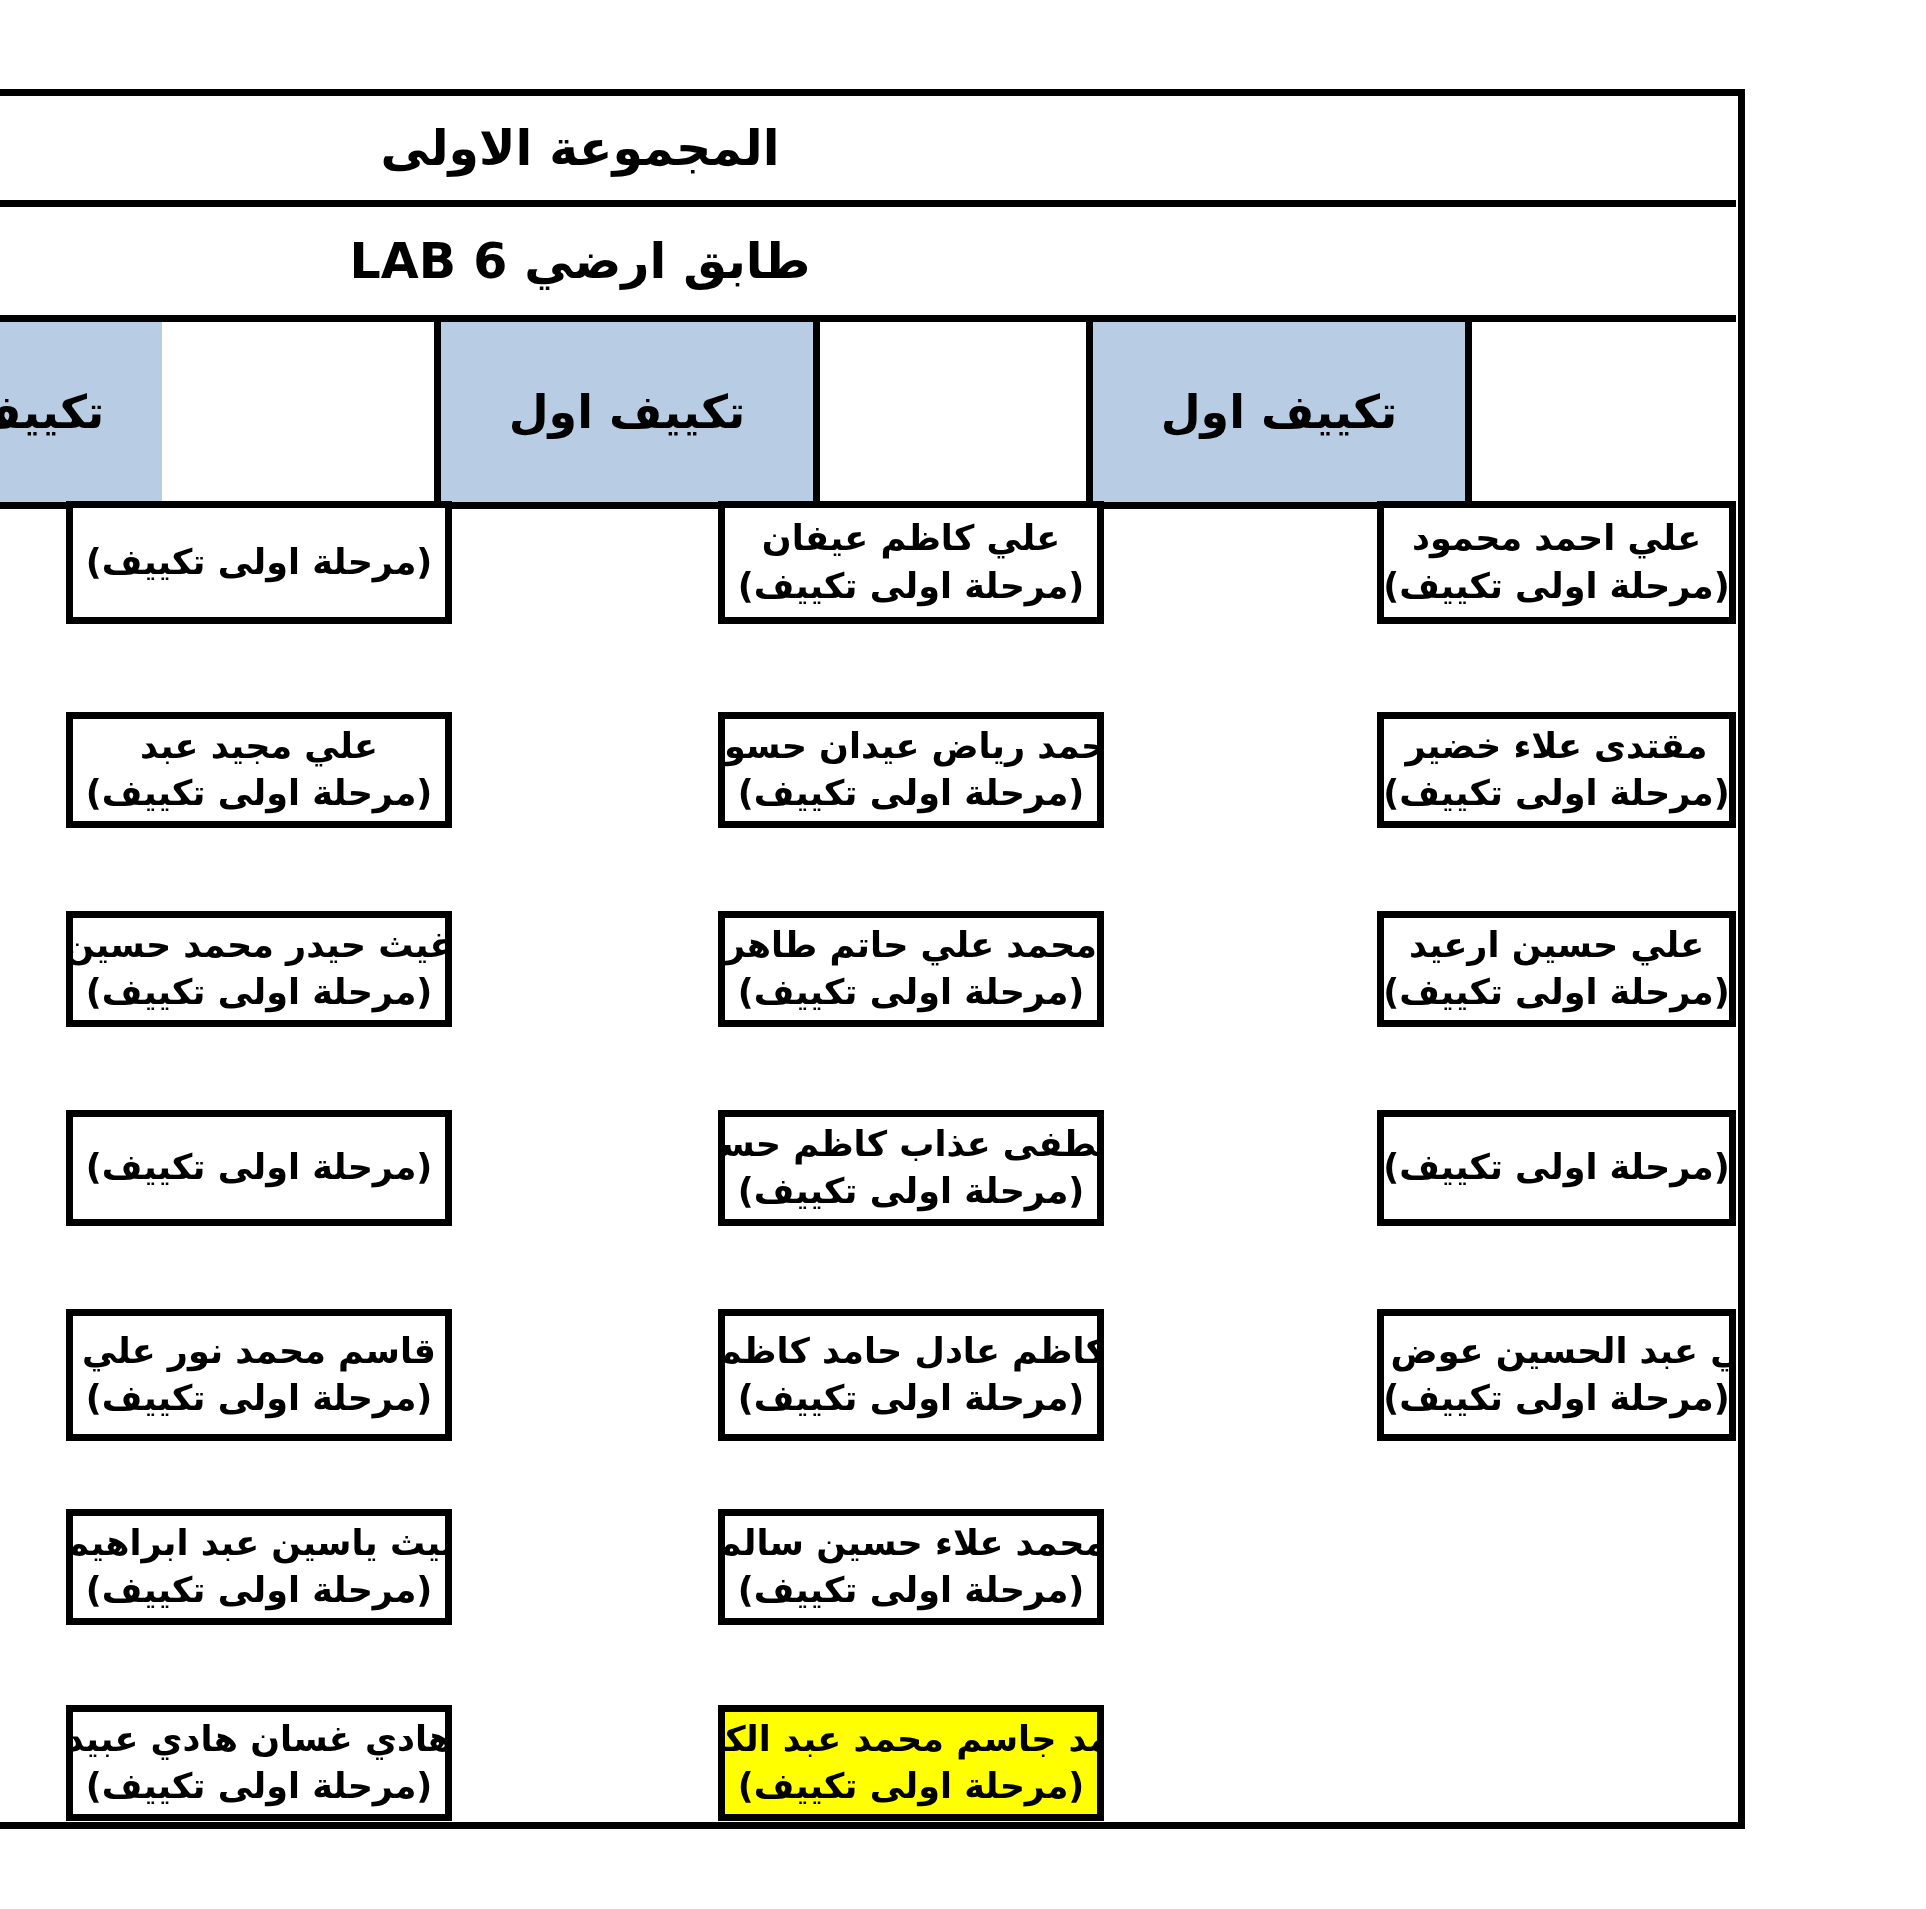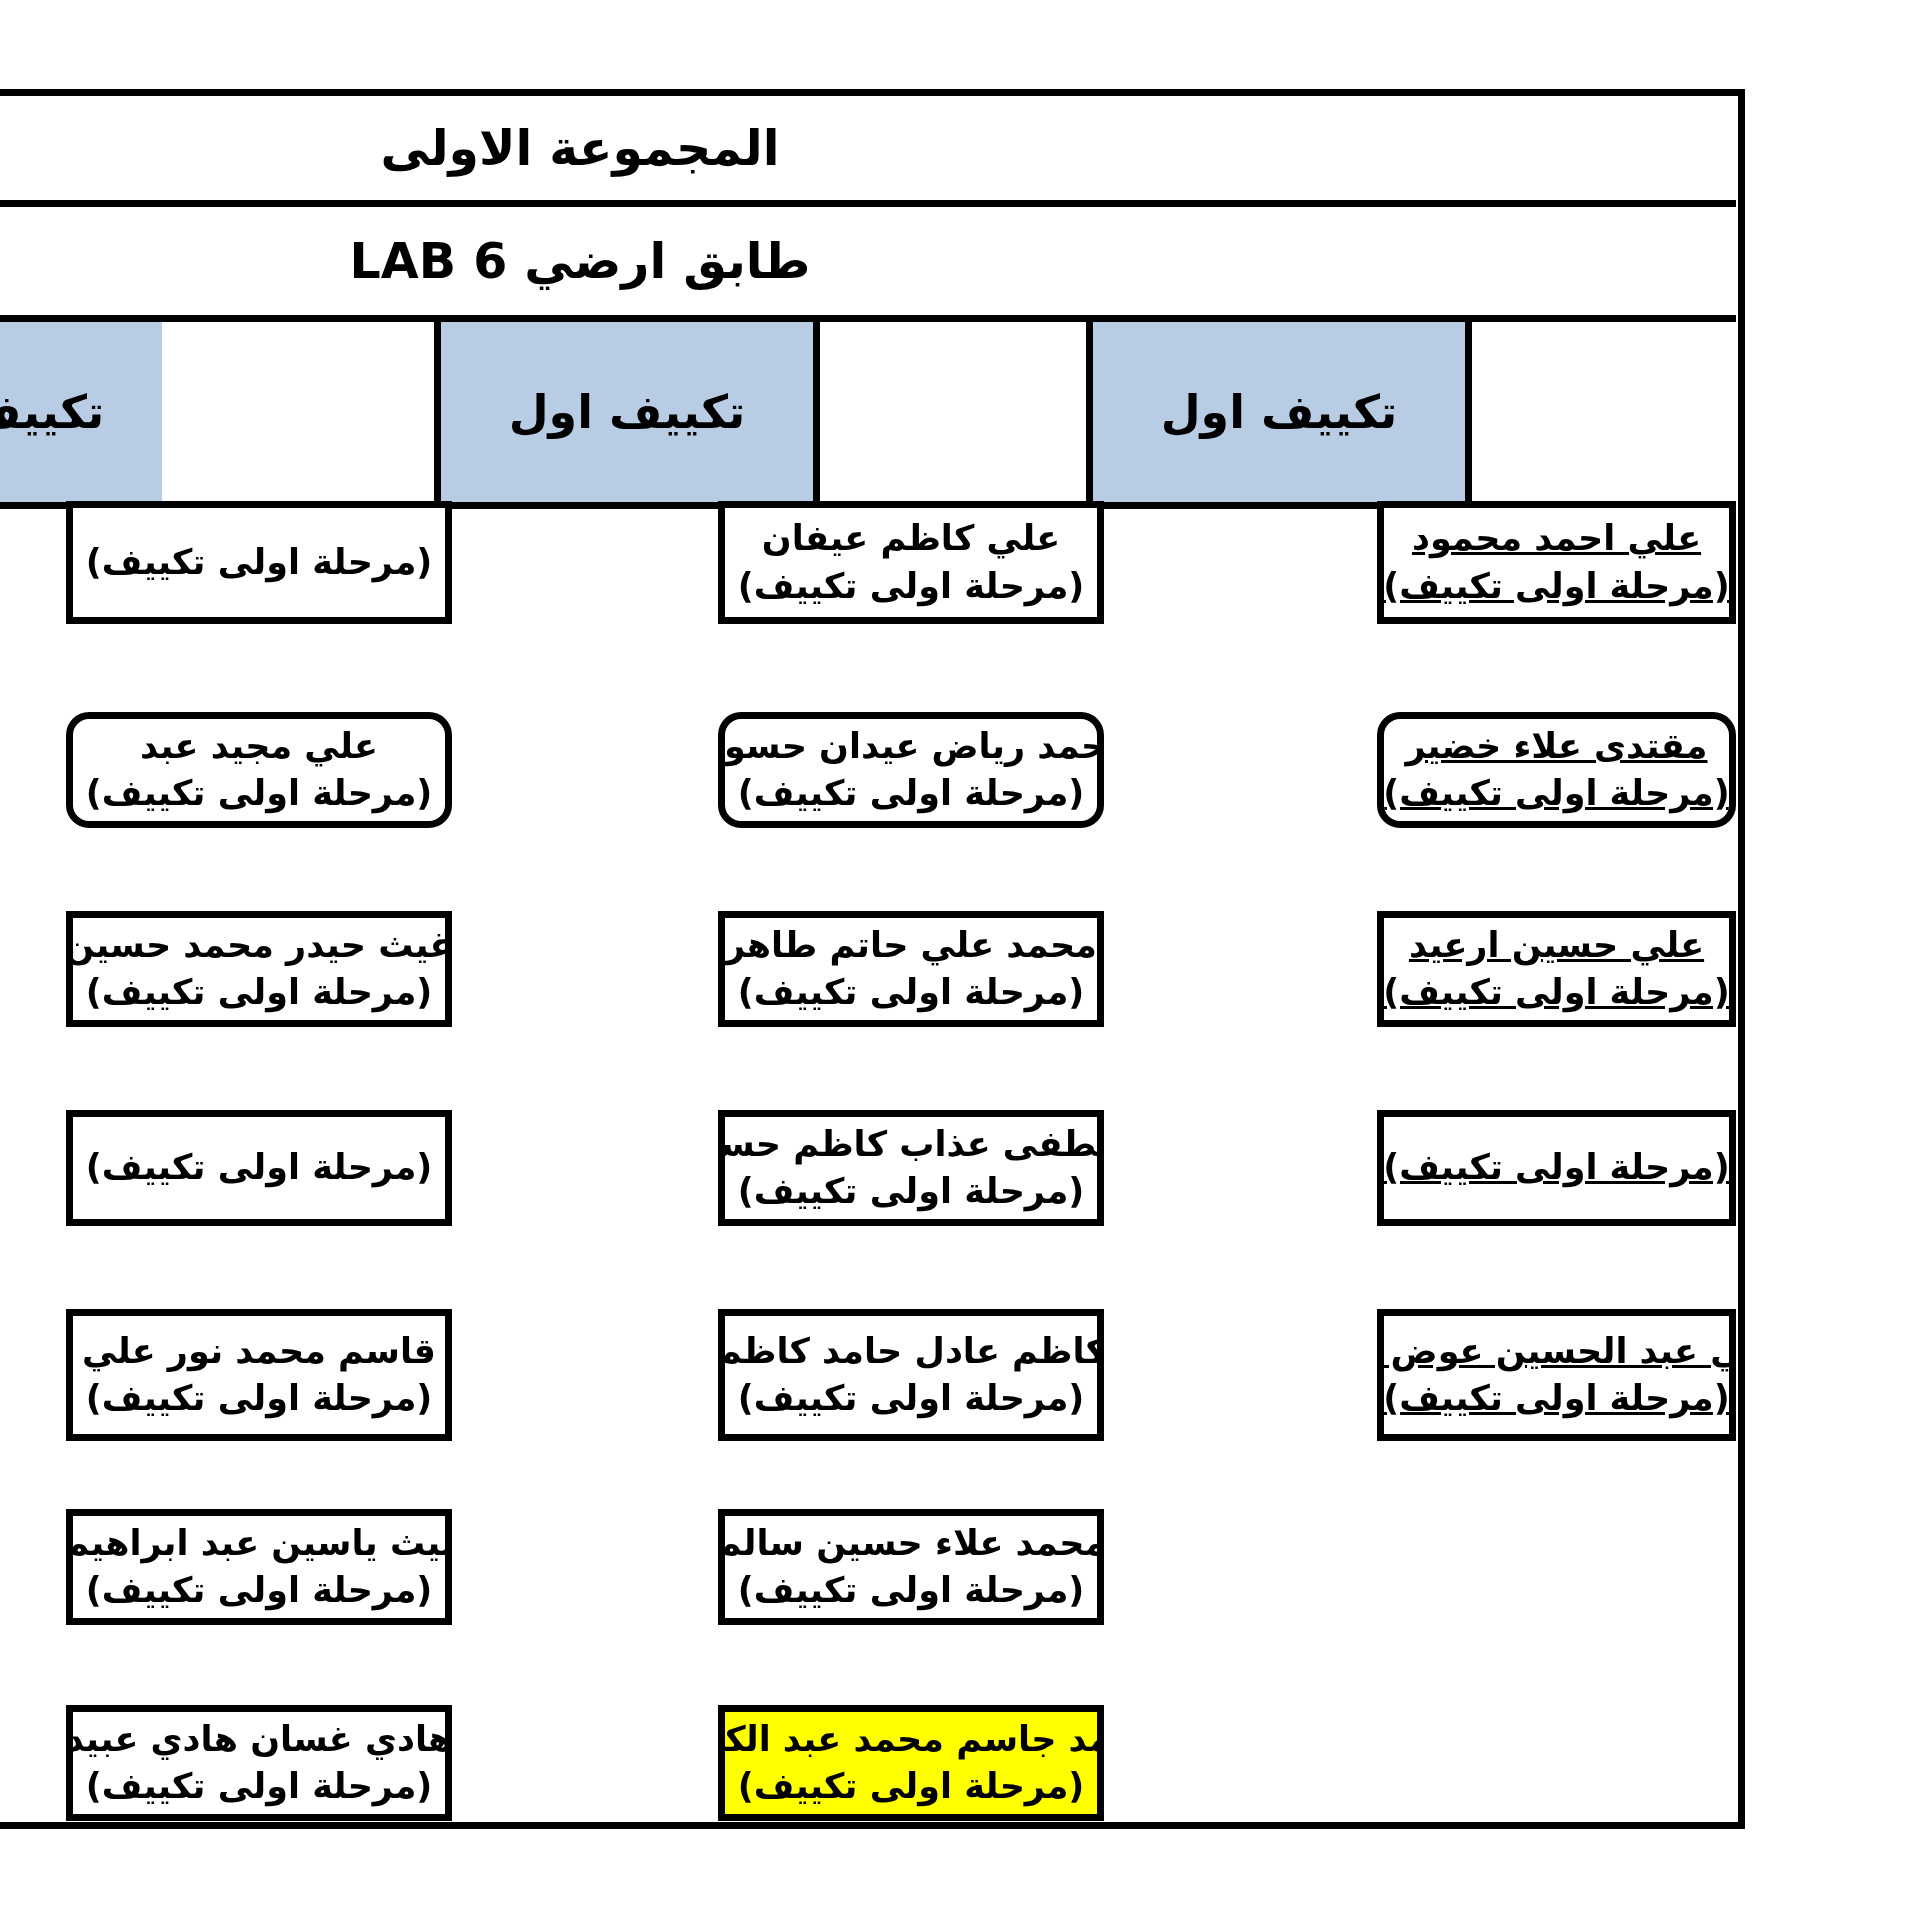--- a/index.html
+++ b/index.html
@@ -85,27 +85,27 @@
     justify-content: center;
     text-align: center;
     font-weight: bold;
     font-size: 35px;
     line-height: 1.35;
     overflow: hidden;
   }
   .box.highlight { background: var(--highlight-bg, #ffff00); }
 
   
-  .colA { left: 1953px; width: 359px; text-decoration: underline; }   
+  .colA { left: 1953px; width: 359px; }   
   .colB { left: 1294px; width: 386px; }  
   .colC { left: 642px; width: 386px; }  
 
   
   .r1 { top: 405px; height: 123px; }
-  .r2 { top: 616px; height: 116px; border-radius: 23px; }
+  .r2 { top: 616px; height: 116px; }
   .r3 { top: 815px; height: 116px; }
   .r4 { top: 1014px; height: 116px; }
   .r5 { top: 1213px; height: 132px; }
   .r6 { top: 1413px; height: 116px; }
   .r7 { top: 1609px; height: 116px; }
 
   .student-name, .student-stage { display: block; white-space: nowrap; }
 </style>
 </head>
 <body>

